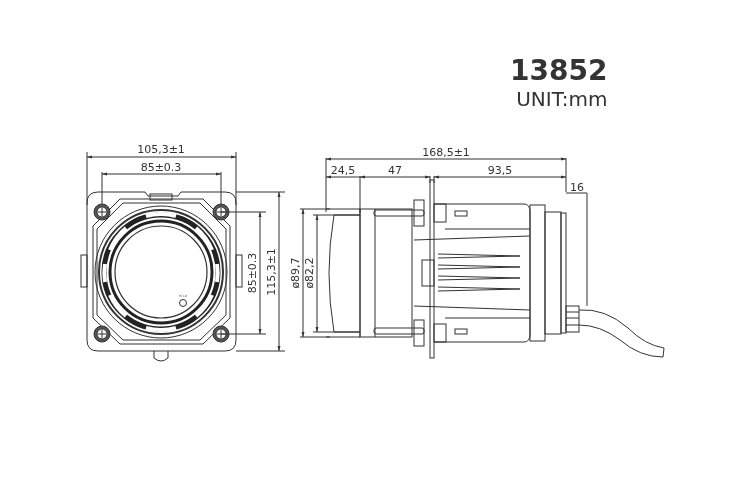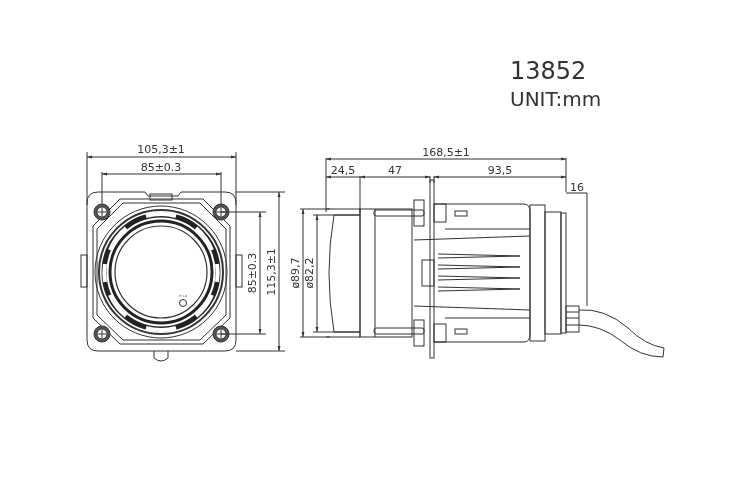--- a/index.html
+++ b/index.html
@@ -1,19 +1,19 @@
 <!DOCTYPE html>
 <html><head>
 <meta charset="utf-8">
 <style>
   html, body { margin: 0; padding: 0; background: #ffffff; }
   body { width: 741px; height: 494px; position: relative; overflow: hidden; font-family: "DejaVu Sans", sans-serif; }
   .title-block { position: absolute; left: 510px; top: 54px; color: #333333; }
-  .model { font-size: 24px; line-height: 34px; letter-spacing: 0px; font-weight: 400; }
-  .unit { font-size: 20px; line-height: 22px; margin-top: 0px; }
+  .model { font-size: 28px; line-height: 34px; letter-spacing: 0px; font-weight: 700; }
+  .unit { font-size: 20px; line-height: 22px; margin-top: 0px; text-align: right; }
   svg { position: absolute; left: 0; top: 0; }
   .dimtxt { font-family: "DejaVu Sans", sans-serif; font-size: 11px; fill: #333333; }
 </style>
 </head>
 <body>
 
 <div class="title-block">
   <div class="model">13852</div>
   <div class="unit">UNIT:mm</div>
 </div>

